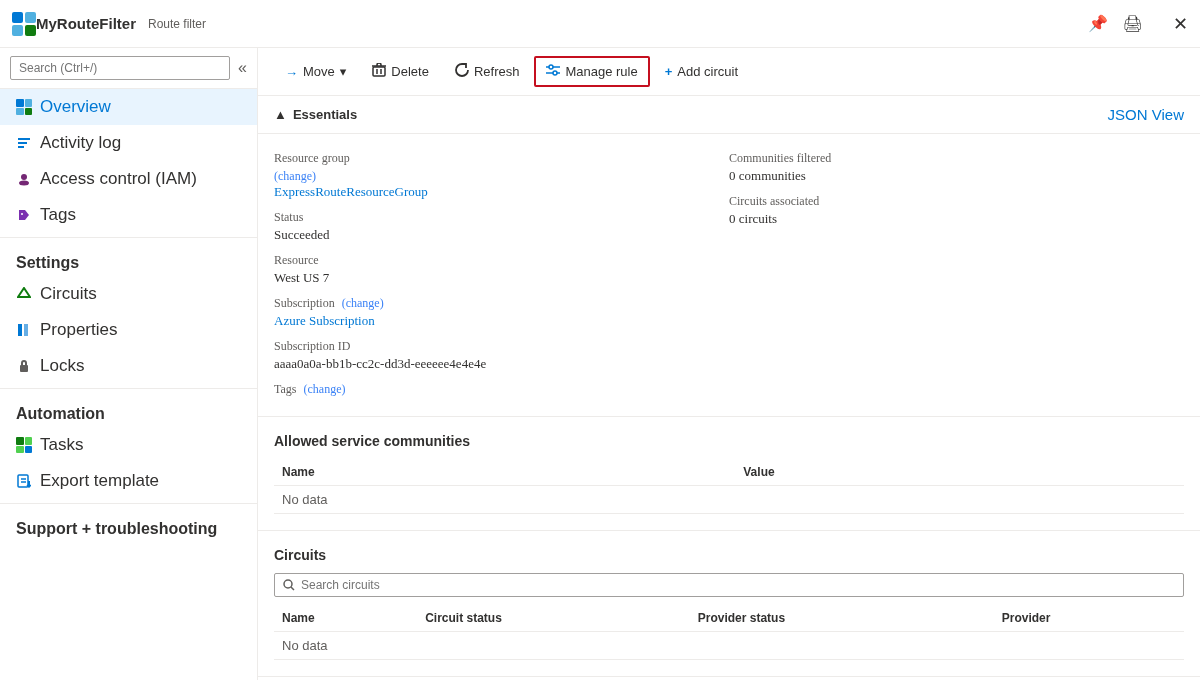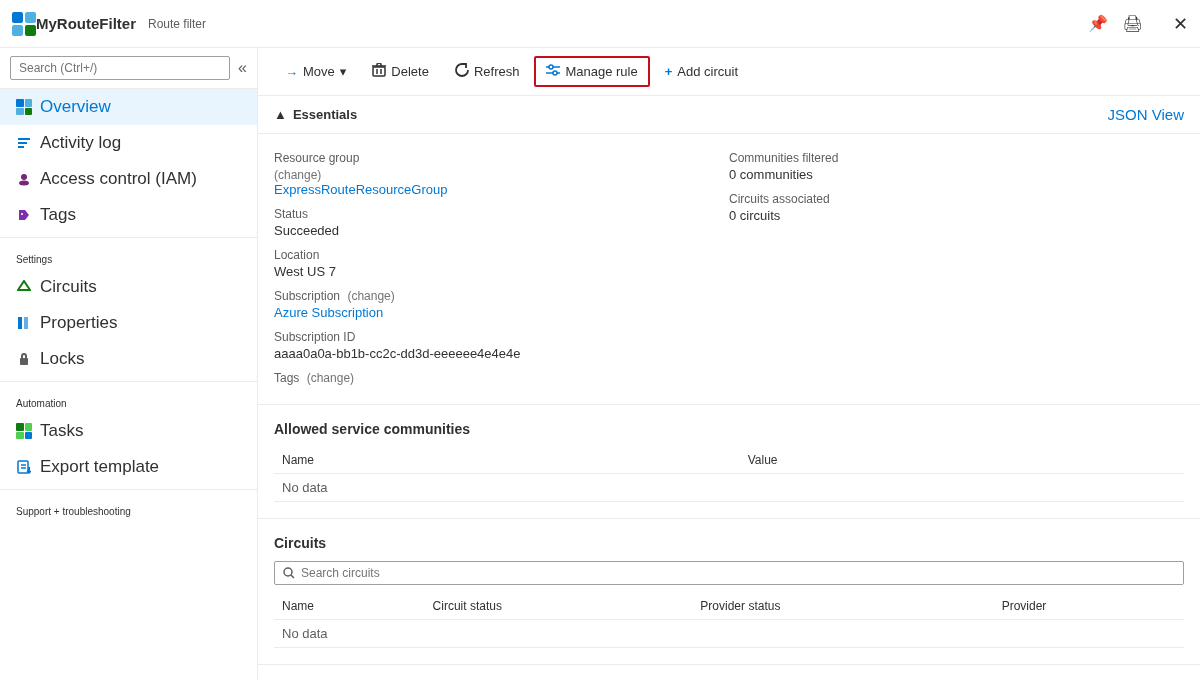--- a/index.html
+++ b/index.html
@@ -35,21 +35,21 @@
     .sidebar-collapse { margin-left: 8px; cursor: pointer; font-size: 16px; color: #605e5c; }
 
     .sidebar-item {
       display: flex; align-items: center; padding: 8px 16px; cursor: pointer;
       gap: 8px; font-size: 17px; color: #323130;
     }
     .sidebar-item.active { background: #e8f4fe; color: #0078d4; }
     .sidebar-item .item-icon { width: 16px; height: 16px; flex-shrink: 0; display: flex; align-items: center; justify-content: center; }
 
     .sidebar-section-header {
-      padding: 12px 16px 4px; font-size: 10px; font-weight: 400; color: #323130; text-transform: none;
+      padding: 12px 16px 4px; font-size: 16px; font-weight: 700; color: #323130; text-transform: none;
     }
     .sidebar-divider { border-bottom: 1px solid #edebe9; margin: 4px 0; }
 
     
     .main { flex: 1; overflow-y: auto; background: #fff; }
 
     
     .toolbar {
       display: flex; align-items: center; padding: 8px 16px; gap: 4px;
       border-bottom: 1px solid #edebe9; min-height: 48px;
@@ -68,39 +68,39 @@
       display: flex; align-items: center; justify-content: space-between;
       padding: 10px 16px; border-bottom: 1px solid #edebe9;
     }
     .essentials-header-left { display: flex; align-items: center; gap: 6px; font-size: 13px; font-weight: 600; }
     .json-view-link { color: #0078d4; font-size: 15px; cursor: pointer; text-decoration: none; }
 
     .essentials-grid {
       display: grid; grid-template-columns: 1fr 1fr; padding: 12px 16px; gap: 0;
       border-bottom: 1px solid #edebe9;
     }
-    .essentials-item { padding: 5px 0 5px 0; }
+    .essentials-item { padding: 5px 0 5px 0; font-family: Liberation Serif, serif; }
     .essentials-label { font-size: 12px; color: #605e5c; margin-bottom: 2px; }
     .essentials-value { font-size: 13px; color: #323130; }
     .essentials-link { color: #0078d4; cursor: pointer; text-decoration: none; font-size: 13px; }
-    .essentials-link-inline { color: #737373; cursor: pointer; text-decoration: none; font-size: 12px; }
+    .essentials-link-inline { color: #3b82f6; cursor: pointer; text-decoration: none; font-size: 12px; }
 
     
     .section { padding: 16px; border-bottom: 1px solid #edebe9; }
     .section-title { font-size: 14px; font-weight: 600; margin-bottom: 10px; color: #323130; }
     .search-box {
       display: flex; align-items: center; border: 1px solid #a19f9d; border-radius: 2px;
       padding: 4px 8px; margin-bottom: 8px; gap: 6px;
     }
     .search-box input {
       border: none; outline: none; font-size: 12px; color: #605e5c; flex: 1; background: transparent;
     }
     .table { width: 100%; border-collapse: collapse; }
     .table th {
-      text-align: left; font-size: 12px; font-weight: 400; color: #323130;
+      text-align: left; font-size: 12px; font-weight: 700; color: #323130;
       padding: 6px 8px; border-bottom: 1px solid #edebe9;
     }
     .table td {
       padding: 6px 8px; font-size: 13px; color: #605e5c; border-bottom: 1px solid #edebe9;
     }
 
     
     .azure-logo {
       display: grid; grid-template-columns: 1fr 1fr; gap: 2px; width: 24px; height: 24px;
     }
@@ -304,21 +304,21 @@
             <a class="essentials-link-inline">(change)</a>
             <br>
             <a class="essentials-link">ExpressRouteResourceGroup</a>
           </div>
         </div>
         <div class="essentials-item">
           <div class="essentials-label">Status</div>
           <div class="essentials-value">Succeeded</div>
         </div>
         <div class="essentials-item">
-          <div class="essentials-label">Location</div>
+          <div class="essentials-label">Resource</div>
           <div class="essentials-value">West US 7</div>
         </div>
         <div class="essentials-item">
           <div class="essentials-label">
             <span>Subscription</span>
             <a class="essentials-link-inline" style="margin-left:4px;">(change)</a>
           </div>
           <div><a class="essentials-link">Azure Subscription</a></div>
         </div>
         <div class="essentials-item">

